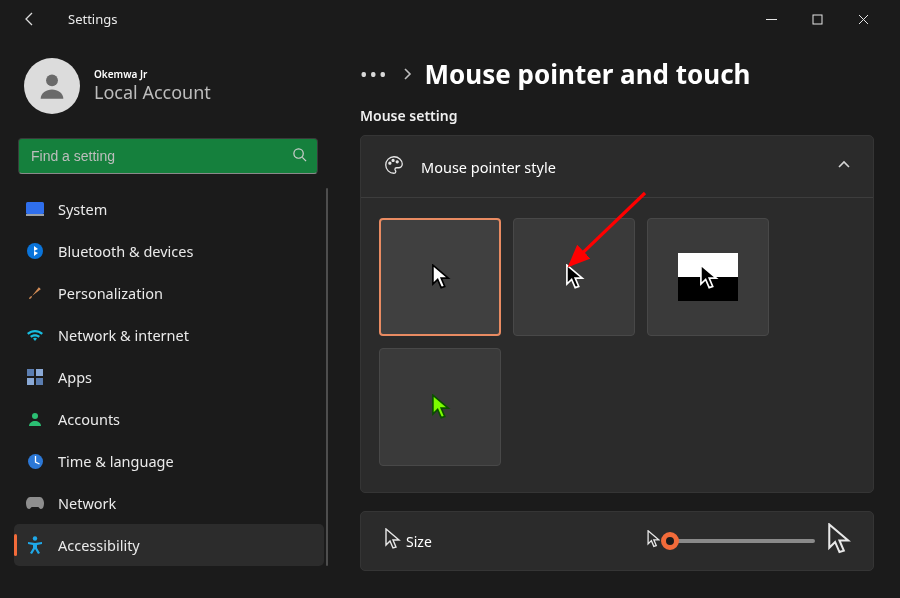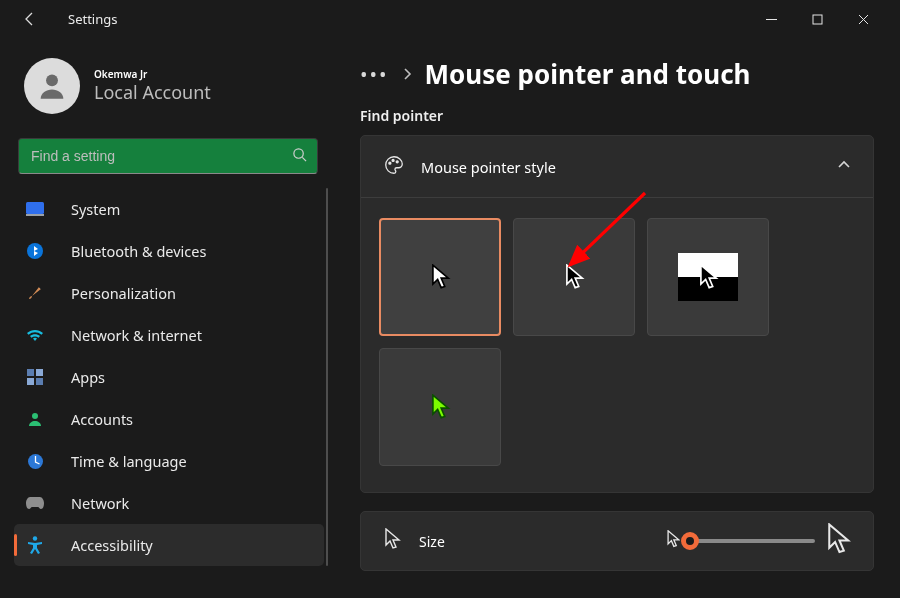--- a/index.html
+++ b/index.html
@@ -37,21 +37,21 @@
   .profile{display:flex;align-items:center;gap:14px;padding:8px 6px 18px 10px;}
   .avatar{width:56px;height:56px;border-radius:50%;background:#dcdcdc;display:flex;align-items:center;justify-content:center;}
   .avatar svg{width:34px;height:34px;fill:#6a6a6a;}
   .profile .name{font-size:10px;font-weight:600;line-height:1.2;}
   .profile .acct{font-size:18px;color:var(--muted);}
   .search{margin:6px 6px 10px 4px;height:36px;background:#15803d;border:1px solid #3a3a3a;border-bottom:1.5px solid #8a8a8a;border-radius:4px;display:flex;align-items:center;padding:0 10px;color:var(--muted);}
   .search input{flex:1;background:transparent;border:none;outline:none;color:var(--text);font-size:14px;}
   .search input::placeholder{color:var(--muted);}
   .nav{margin-top:14px;position:relative;}
   .nav::after{content:"";position:absolute;right:-4px;top:0;bottom:0;width:2px;background:#4e4e4e;border-radius:2px;}
-  .nav-item{display:flex;align-items:center;gap:27px;height:42px;padding:0 12px;border-radius:5px;cursor:pointer;color:#eaeaea;font-size:14.5px;position:relative;}
+  .nav-item{display:flex;align-items:center;gap:14px;height:42px;padding:0 12px;border-radius:5px;cursor:pointer;color:#eaeaea;font-size:14.5px;position:relative;}
   .nav-item.selected{background:#2c2c2c;}
   .nav-item.selected::before{content:"";position:absolute;left:0;top:10px;bottom:10px;width:3px;background:var(--accent2);border-radius:2px;}
   .nav-ico{width:18px;height:18px;display:flex;align-items:center;justify-content:center;}
   
   .content{flex:1;padding:10px 26px 0 30px;overflow:hidden;}
   .breadcrumb{display:flex;align-items:center;gap:12px;height:52px;}
   .dots{font-size:20px;letter-spacing:2px;color:#d8d8d8;}
   .chev{color:#bfbfbf;}
   .page-title{font-size:26px;font-weight:700;}
   .section-label{font-size:14px;font-weight:600;margin:6px 0 10px 0;color:#efefef;}
@@ -61,21 +61,21 @@
   .expander-head .sp{flex:1;}
   .expander-head .chev-up{color:#d6d6d6;}
   .style-grid{padding:20px 18px 26px 18px;display:flex;flex-wrap:wrap;gap:12px;}
   .tile{width:122px;height:118px;background:#3a3a3a;border:1px solid #484848;border-radius:4px;display:flex;align-items:center;justify-content:center;cursor:pointer;}
   .tile.selected{border:2px solid var(--accent);background:#404040;}
   .tile svg{width:26px;height:26px;}
   .tile .inv-box{width:60px;height:48px;display:flex;flex-direction:column;position:relative;}
   .inv-top{flex:1;background:#fff;}
   .inv-bot{flex:1;background:#000;}
   .inv-box .cursor{position:absolute;left:50%;top:50%;transform:translate(-50%,-50%);}
-  .size-row{height:60px;display:flex;align-items:center;gap:18px;padding:0 22px;margin-top:18px;}
+  .size-row{height:60px;display:flex;align-items:center;gap:5px;padding:0 22px;margin-top:18px;}
   .size-row .sp{flex:1;}
   .slider-wrap{display:flex;align-items:center;gap:10px;flex:1;max-width:290px;}
   .slider{height:4px;flex:1;background:#8a8a8a;border-radius:2px;position:relative;}
   .slider .thumb{position:absolute;left:0;top:50%;transform:translate(-50%,-50%);width:18px;height:18px;border-radius:50%;background:#1b1b1b;border:5px solid var(--accent2);}
   
   .arrow-annot{position:absolute;left:550px;top:185px;pointer-events:none;}
 </style>
 </head>
 <body>
 
@@ -220,21 +220,21 @@
     <div class="breadcrumb">
       <span class="dots">•••</span>
       <span class="chev">
         <svg width="12" height="12" viewBox="0 0 12 12" fill="none" stroke="currentColor" stroke-width="1.6">
             <path d="M4 1l5 5-5 5"></path>
           </svg>
       </span>
       <span class="page-title">Mouse pointer and touch</span>
     </div>
 
-    <div class="section-label">Find pointer</div>
+    <div class="section-label">Mouse setting</div>
 
     <div class="card">
       <div class="expander-head">
         <span>
           <svg width="22" height="22" viewBox="0 0 24 24" fill="none" stroke="#e8e8e8" stroke-width="1.4">
               <path d="M12 3a9 9 0 1 0 0 18c1.5 0 2-1 2-2s-1-1.5-1-2.5 1-1.5 2-1.5h2a4 4 0 0 0 4-4c0-4.4-4-8-9-8z"></path>
               <circle cx="7.5" cy="10" r="1.1" fill="#e8e8e8"></circle>
               <circle cx="11" cy="7" r="1.1" fill="#e8e8e8"></circle>
               <circle cx="15.5" cy="8.5" r="1.1" fill="#e8e8e8"></circle>
             </svg>

